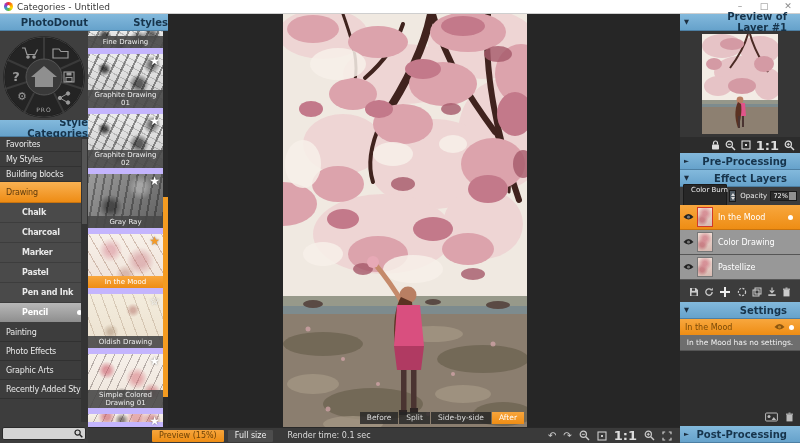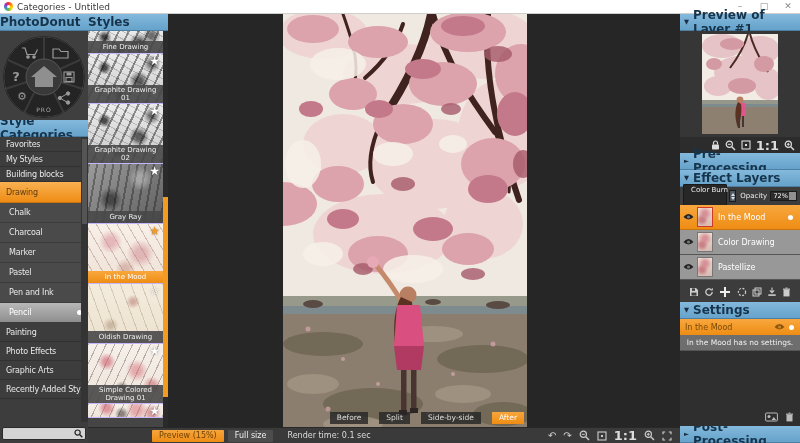--- a/index.html
+++ b/index.html
@@ -6,43 +6,43 @@
   body{width:800px;height:443px;overflow:hidden;background:#262626;font-family:"DejaVu Sans",sans-serif;position:relative;-webkit-font-smoothing:antialiased;}
   .abs{position:absolute;}
   
   .titlebar{left:0;top:0;width:800px;height:14px;background:#fff;border-bottom:1px solid #cfcfcf;display:flex;align-items:center;font-size:9px;color:#3a3a3a;box-sizing:border-box;}
   .app-icon{width:9px;height:9px;border-radius:50%;margin:0 4px 0 4px;background:conic-gradient(#e33,#f90,#fd0,#6b4,#39c,#93c,#e33);position:relative;}
   .app-icon::after{content:"";position:absolute;left:3px;top:3px;width:3px;height:3px;border-radius:50%;background:#fff;}
   .win-controls{margin-left:auto;display:flex;}
   .win-btn{width:24px;text-align:center;color:#8a8a8a;font-size:9px;line-height:13px;}
   
   .p-header{height:17px;background:linear-gradient(#83b9dc,#66a2cb);border-bottom:1px solid #4d7fa3;display:flex;align-items:center;box-sizing:border-box;}
-  .p-header .lbl{flex:1;text-align:left;font-size:12px;font-weight:bold;color:#16344c;}
+  .p-header .lbl{flex:1;text-align:right;font-size:10px;font-weight:bold;color:#16344c;}
   .tri{width:13px;text-align:center;font-size:6.5px;color:#1c2f40;}
   .tri.down::before{content:"▼";}
   .tri.right::before{content:"►";}
-  .p-header.plain .lbl{margin-right:16px;}
+  .p-header.plain .lbl{margin-right:0;}
   
   .left-panel{left:0;top:14px;width:88px;height:429px;background:#3d3d3d;display:flex;flex-direction:column;}
   .wheel-area{height:89px;position:relative;background:#3f3f3f;flex:none;}
   .cat-list{flex:none;}
   .cat-row{height:15px;display:flex;align-items:center;padding:0 4px 0 6px;font-size:8px;letter-spacing:-0.2px;color:#e9e9e9;background:#3d3d3d;border-bottom:1px solid #313131;box-sizing:border-box;white-space:nowrap;overflow:hidden;}
   .cat-row.tall{height:19px;}
-  .cat-row.sub{height:20px;padding-left:9px;background:#4a4a4a;border-bottom-color:#3d3d3d;}
+  .cat-row.sub{height:20px;padding-left:22px;background:#4a4a4a;border-bottom-color:#3d3d3d;font-weight:bold;}
   .cat-row.cat-selected{height:21px;background:linear-gradient(#f9b152,#ee8c14);color:#5d3a0d;border-bottom-color:#c87410;}
   .cat-row.sub-selected{background:linear-gradient(#b8b8b8,#8e8e8e);color:#fff;position:relative;}
   .cat-row.sub-selected::after{content:"";position:absolute;right:6px;top:50%;margin-top:-2.5px;width:5px;height:5px;border-radius:50%;background:#fff;}
   .left-filler{flex:1;background:#3d3d3d;}
   .search-row{height:21px;flex:none;position:relative;background:#3d3d3d;}
   .search-input{position:absolute;left:2px;right:2px;bottom:3px;height:13px;background:#d4d4d4;border:1px solid #2b2b2b;border-radius:2px;box-sizing:border-box;font-size:8px;padding:0 14px 0 3px;color:#222;outline:none;font-family:"DejaVu Sans",sans-serif;}
   .search-mag{position:absolute;right:5px;bottom:5px;}
   
   .styles-panel{left:88px;top:14px;width:80px;height:413px;background:#454545;}
   .styles-list{position:absolute;left:0;top:17px;right:5px;bottom:0;overflow:hidden;}
-  .style-item{position:relative;border-bottom:1px solid #c4b5fd;box-sizing:border-box;}
+  .style-item{position:relative;border-bottom:6px solid #c4b5fd;box-sizing:border-box;}
   .style-thumb{position:absolute;left:0;top:0;right:0;bottom:0;}
   .style-caption{position:absolute;left:0;right:0;bottom:0;min-height:12px;background:rgba(72,72,72,0.9);color:#eee;font-size:7px;line-height:1.15;display:flex;align-items:center;justify-content:center;text-align:center;padding:1px 2px;box-sizing:border-box;}
   .style-item.selected .style-caption{background:linear-gradient(#f8a73e,#ee8d14);color:#fff;}
   .star{position:absolute;top:0;right:3px;font-size:12px;line-height:1.2;text-shadow:0 0 2px rgba(0,0,0,.5);}
   .star.filled{color:#fff;}.star.filled::before{content:"★";}
   .star.accent{color:#f49a26;}.star.accent::before{content:"★";}
   .star.outline{color:#fff;}.star.outline::before{content:"☆";}
   .tex-graphite{background:
     radial-gradient(circle at 22% 28%,rgba(10,10,10,.7) 2px,transparent 7px),
     radial-gradient(circle at 68% 55%,rgba(10,10,10,.6) 3px,transparent 10px),
@@ -74,21 +74,21 @@
     radial-gradient(circle at 85% 70%,rgba(195,90,100,.5) 3px,transparent 9px),
     repeating-linear-gradient(115deg,rgba(40,25,25,.3) 0 1px,transparent 1px 8px),
     linear-gradient(#f6f0ea,#eee4da);}
   .styles-scrollbar{position:absolute;right:0;top:17px;bottom:0;width:5px;background:#2a2a2a;}
   .styles-scroll-thumb{position:absolute;left:0;width:5px;top:166px;height:200px;background:#f39b21;}
   .cat-scrollbar{position:absolute;left:81px;top:137px;bottom:21px;width:7px;background:#343434;}
   .cat-scroll-thumb{position:absolute;left:1px;width:5px;top:2px;height:85px;background:#555;}
   
   .canvas{left:168px;top:14px;width:512px;height:413px;background:#262626;overflow:hidden;}
   .photo{position:absolute;left:115px;top:0;width:244px;height:413px;}
-  .view-buttons{position:absolute;bottom:3px;right:156px;display:flex;gap:11px;}
+  .view-buttons{position:absolute;bottom:3px;right:156px;display:flex;gap:1px;}
   .vbtn{height:12px;line-height:12px;padding:0 7px;font-size:7.5px;color:#ddd;background:rgba(38,38,38,0.82);}
   .vbtn.active{background:linear-gradient(#f7a53c,#ef8d14);color:#fff;}
   
   .bottom-bar{left:88px;bottom:0;width:592px;height:16px;background:#3a3a3a;border-top:1px solid #282828;display:flex;align-items:center;box-sizing:border-box;font-size:8px;color:#ddd;}
   .bb-spacer{width:64px;flex:none;}
   .bb-btn{height:12px;line-height:12px;padding:0 7px;border-radius:1px;margin-right:4px;}
   .bb-btn.orange{background:linear-gradient(#f7a53c,#ee8d14);color:#6e4206;}
   .bb-btn.gray{background:#4d4d4d;color:#eee;}
   .bb-render{margin-left:10px;color:#ddd;}
   .bb-icons{margin-left:auto;display:flex;align-items:center;gap:7px;margin-right:8px;}
@@ -259,21 +259,21 @@
 
 <div class="abs styles-panel">
   <div class="p-header plain">
     <span class="lbl">Styles</span>
   </div>
   <div class="styles-list">
     <div class="style-item" style="height:23px">
       <div class="style-thumb tex-graphite"></div>
       <div class="style-caption">Fine Drawing</div>
     </div>
-    <div class="style-item" style="height:50px">
+    <div class="style-item" style="height:60px">
       <div class="style-thumb tex-graphite"></div>
       <span class="star filled"></span>
       <div class="style-caption">Graphite Drawing 01</div>
     </div>
     <div class="style-item" style="height:60px">
       <div class="style-thumb tex-graphite"></div>
       <span class="star filled"></span>
       <div class="style-caption">Graphite Drawing 02</div>
     </div>
     <div class="style-item" style="height:60px">

